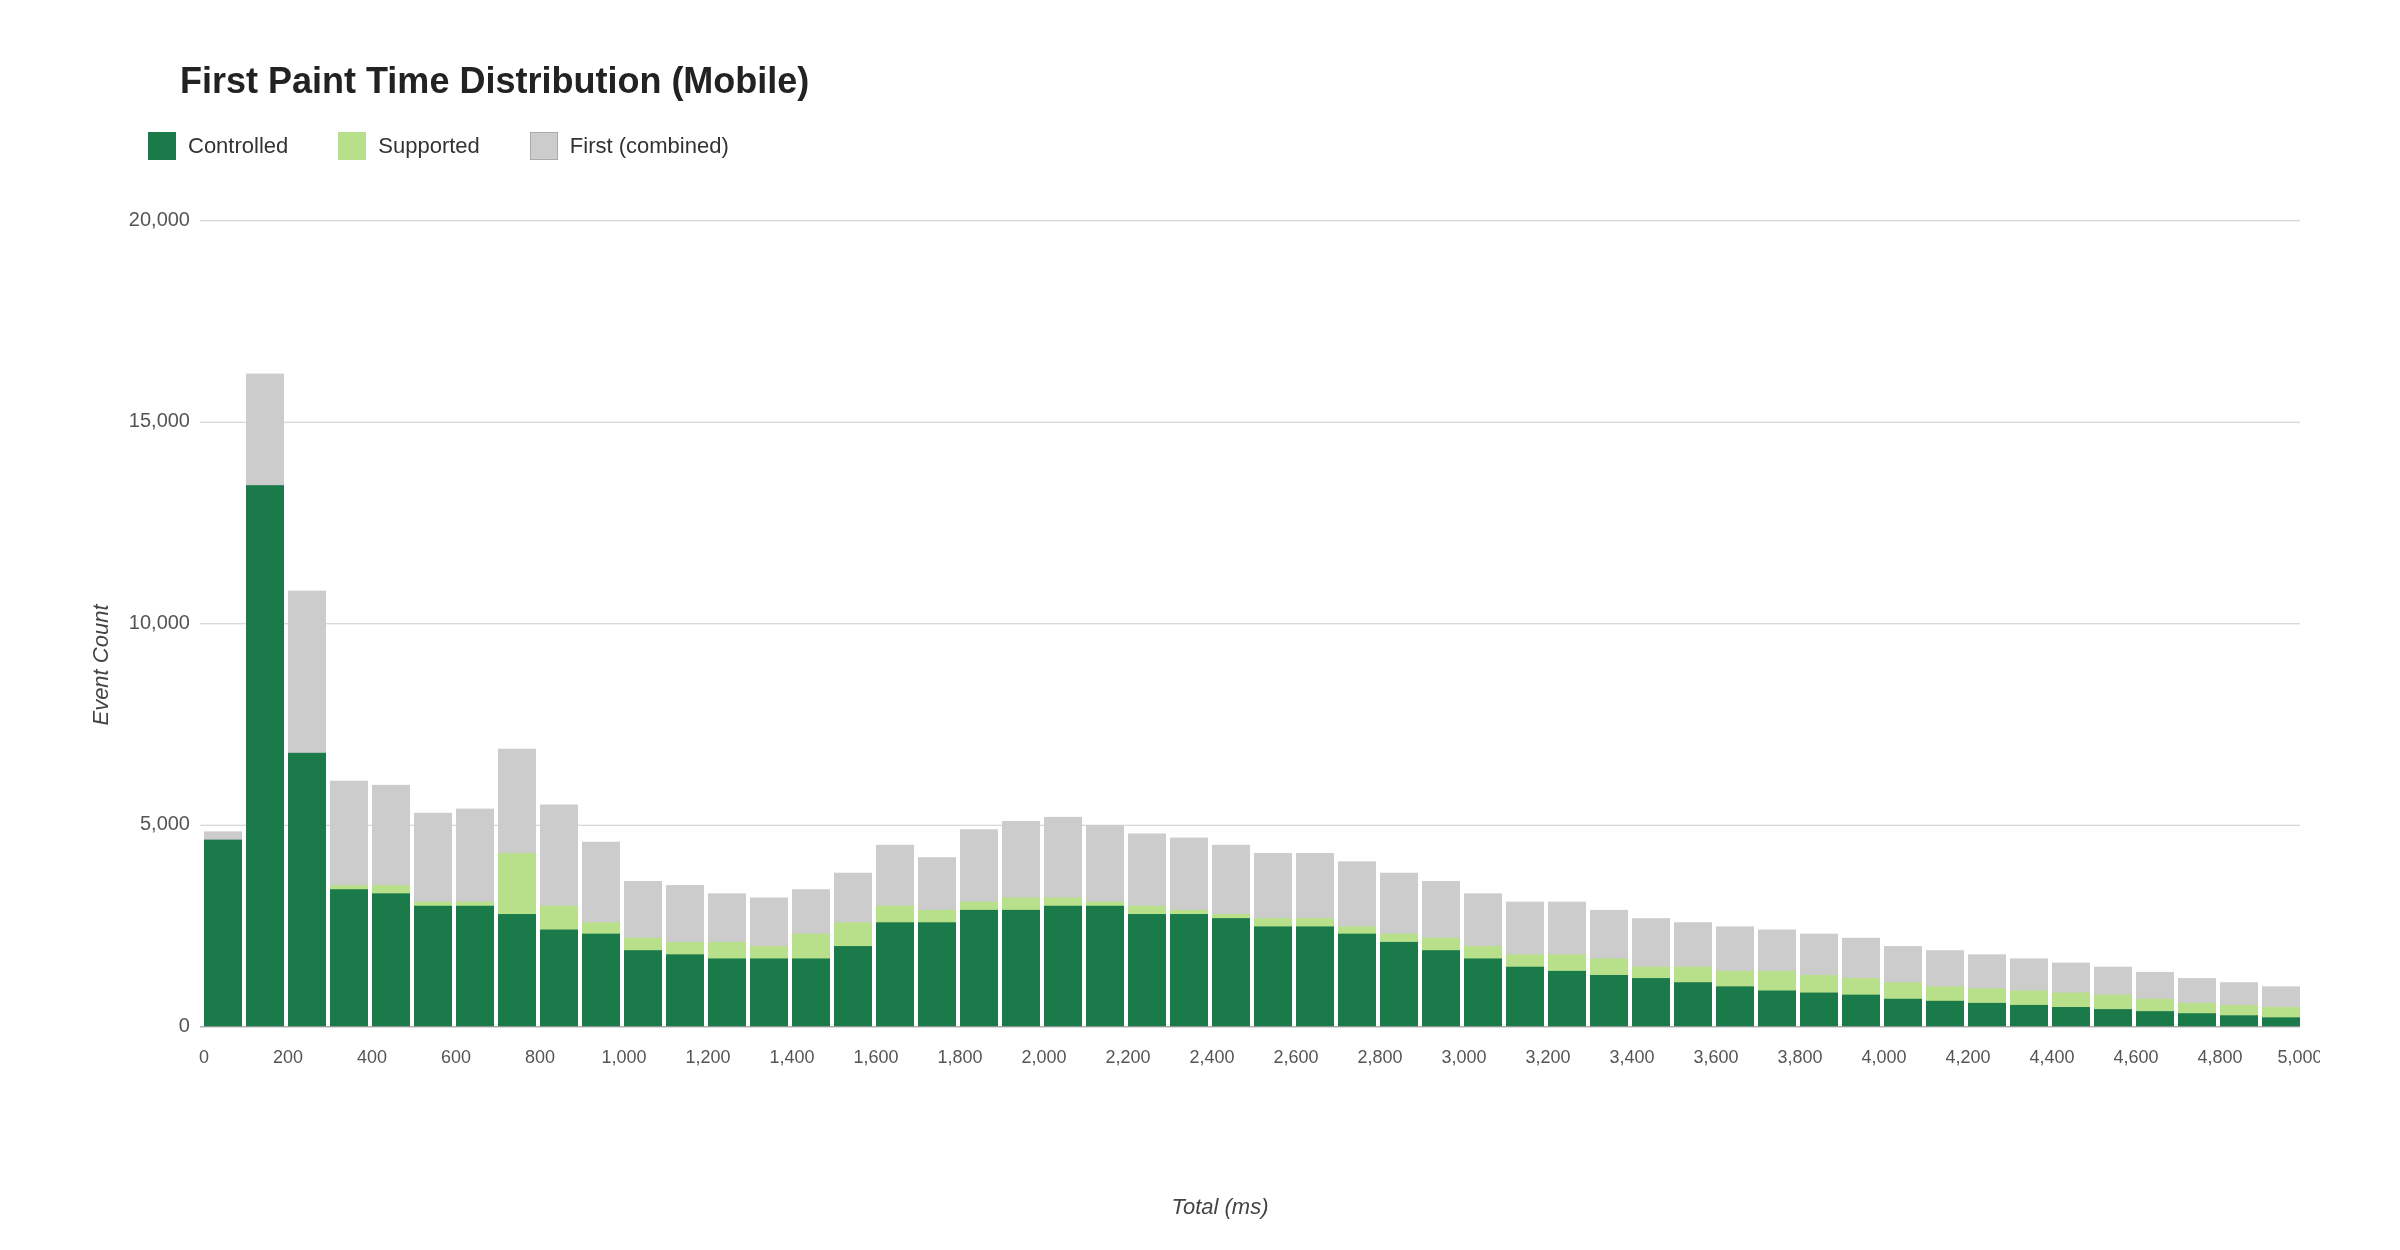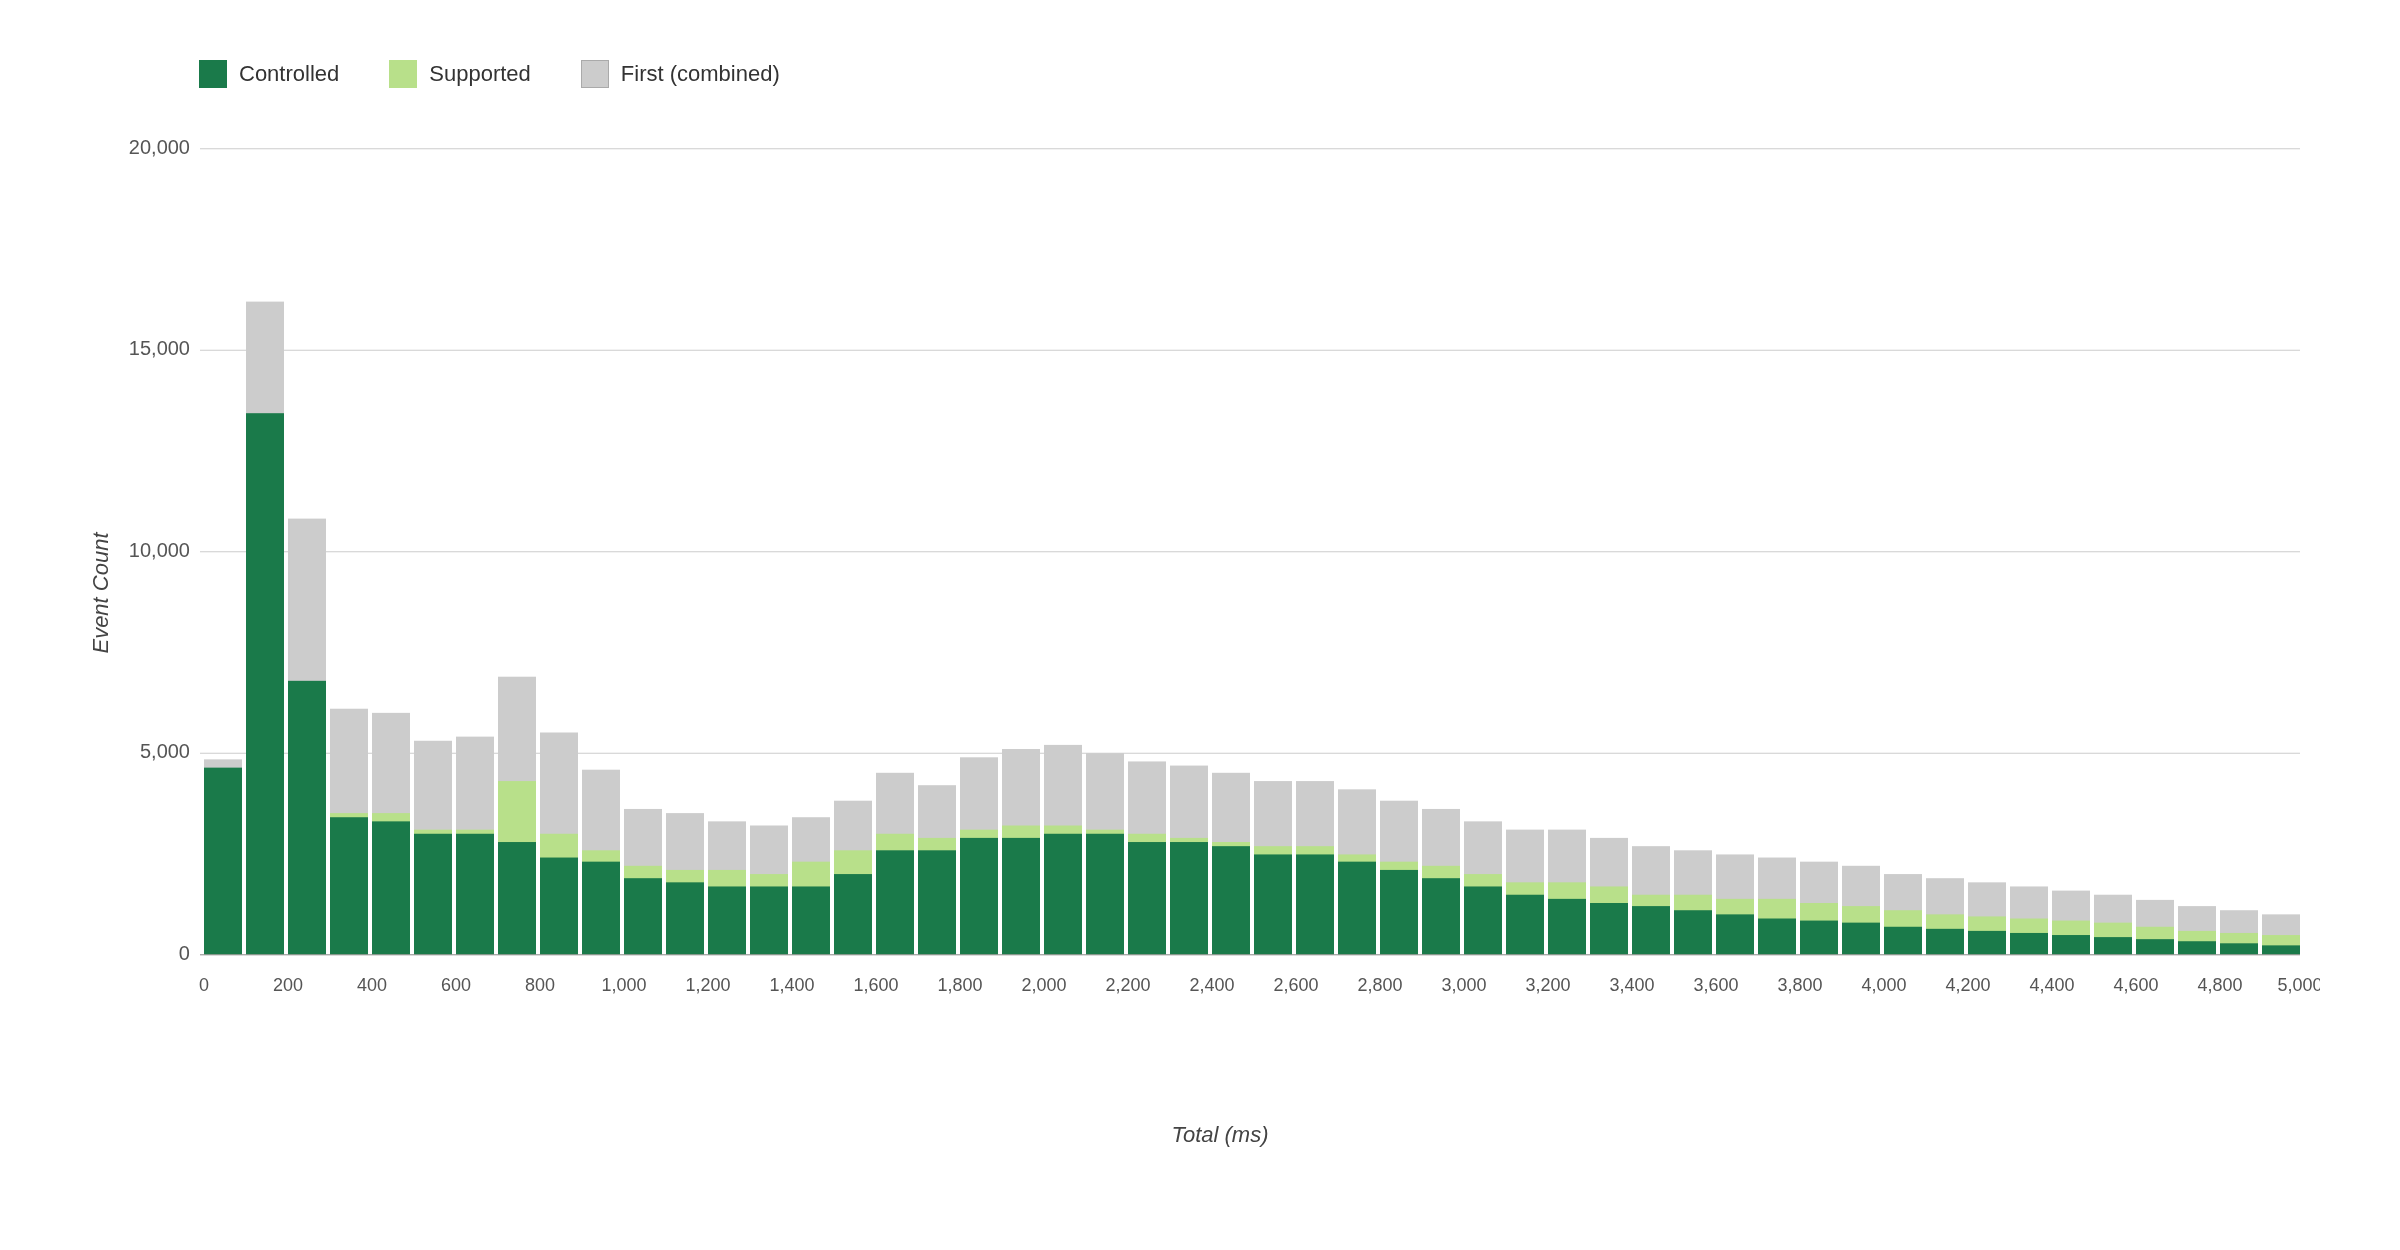--- a/index.html
+++ b/index.html
@@ -21,21 +21,21 @@
       font-weight: bold;
       color: #222;
       margin-bottom: 30px;
       margin-left: 60px;
     }
     .legend {
       display: flex;
       align-items: center;
       gap: 50px;
       margin-bottom: 40px;
-      margin-left: 79px;
+      margin-left: 28px;
     }
     .legend-item {
       display: flex;
       align-items: center;
       gap: 12px;
       font-size: 22px;
       color: #333;
     }
     .legend-swatch {
       width: 28px;
@@ -67,20 +67,21 @@
     }
     svg.chart-svg {
       width: 100%;
       height: 100%;
     }
   </style>
 </head>
 <body>
 
 <div class="chart-container">
+  <div class="chart-title">First Paint Time Distribution (Mobile)</div>
   <div class="legend">
     <div class="legend-item">
       <div class="legend-swatch" style="background:#1a7a4a;"></div>
       <span>Controlled</span>
     </div>
     <div class="legend-item">
       <div class="legend-swatch" style="background:#b8e08a;"></div>
       <span>Supported</span>
     </div>
     <div class="legend-item">

